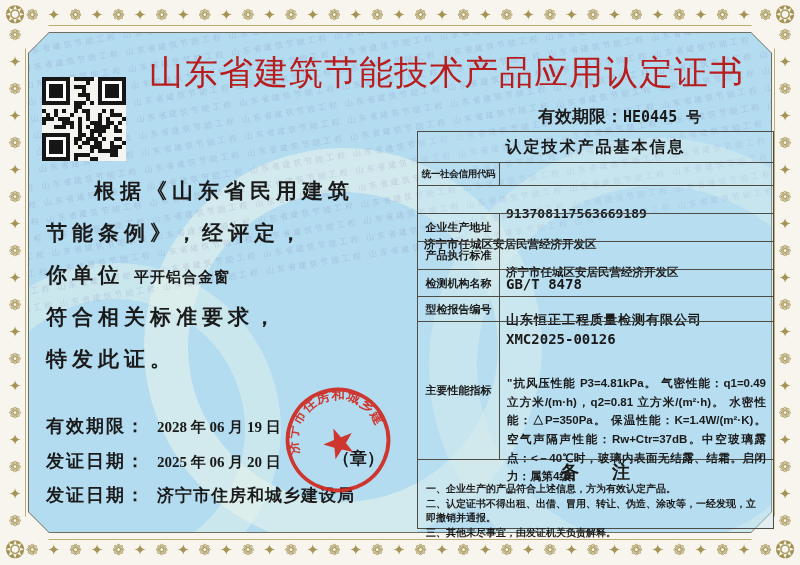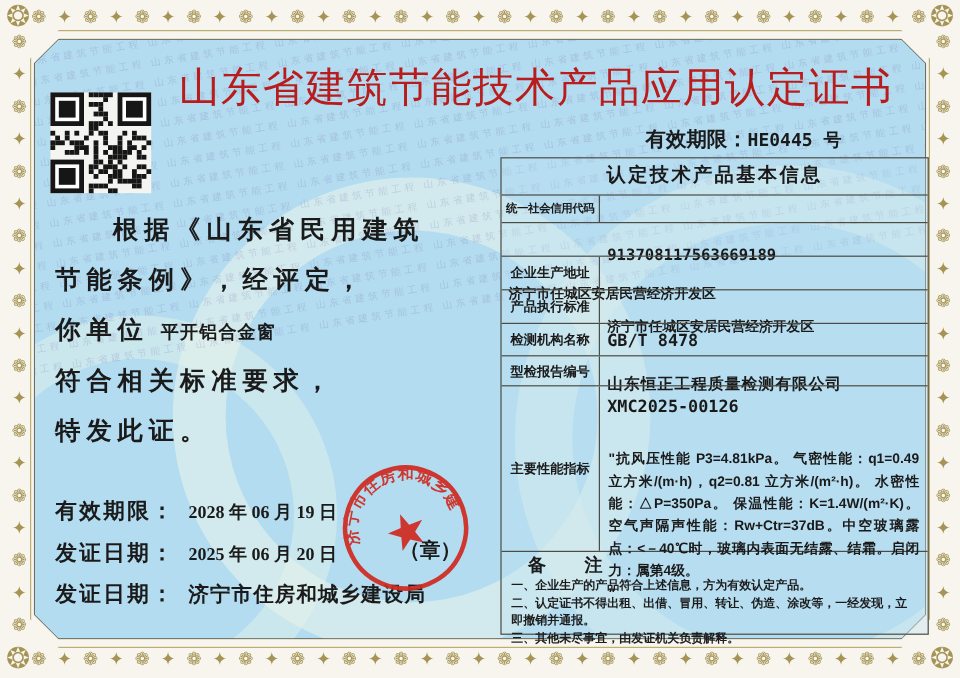--- a/index.html
+++ b/index.html
@@ -115,21 +115,21 @@
   .rr2 .tvalue,.rr3 .tvalue{font-size:11.5px;align-items:flex-start;padding-top:3px;}
   .rr4{height:28px;} .rr6{height:25px;}
   .rr4 .tvalue,.rr6 .tvalue{font-family:"DejaVu Sans Mono",monospace;font-size:14px;font-weight:bold;align-items:flex-end;padding-bottom:2px;}
   .rr5{height:27px;} .rr5 .tvalue{font-size:13px;letter-spacing:1px;}
   .rr7{height:138px;}
   .rr7 .tvalue{
     font-size:11.5px;line-height:1.62;align-items:flex-start;
     padding:4px 7px;text-align:justify;white-space:pre-line;font-weight:bold;
   }
   .remarks{height:68px;border-bottom:none;display:block;padding:2px 8px 0 8px;box-sizing:border-box;}
-  .remarks-h{text-align:left;font-size:15px;font-weight:bold;letter-spacing:14px;line-height:20px;text-indent:14px;}
+  .remarks-h{text-align:center;font-size:18px;font-weight:bold;letter-spacing:14px;line-height:20px;text-indent:14px;}
   .remark-line{font-size:10px;font-weight:bold;line-height:14.5px;color:#1c1c1c;}
 </style>
 </head>
 <body>
 
 <div class="abs orn orn-h orn-top">❁✦❁✦❁✦❁✦❁✦❁✦❁✦❁✦❁✦❁✦❁✦❁✦❁✦❁✦❁✦❁✦❁✦❁✦❁✦❁✦❁✦❁✦❁✦❁✦❁✦❁✦❁✦❁✦❁✦❁✦</div>
 <div class="abs orn orn-h orn-bottom">❁✦❁✦❁✦❁✦❁✦❁✦❁✦❁✦❁✦❁✦❁✦❁✦❁✦❁✦❁✦❁✦❁✦❁✦❁✦❁✦❁✦❁✦❁✦❁✦❁✦❁✦❁✦❁✦❁✦❁✦</div>
 <div class="abs orn orn-v orn-left">❁✦❁✦❁✦❁✦❁✦❁✦❁✦❁✦❁✦❁✦❁✦❁✦❁✦❁✦❁✦❁✦❁✦❁✦❁✦❁✦❁✦❁✦❁✦❁✦❁✦❁✦❁✦❁✦❁✦❁✦</div>
 <div class="abs orn orn-v orn-right">❁✦❁✦❁✦❁✦❁✦❁✦❁✦❁✦❁✦❁✦❁✦❁✦❁✦❁✦❁✦❁✦❁✦❁✦❁✦❁✦❁✦❁✦❁✦❁✦❁✦❁✦❁✦❁✦❁✦❁✦</div>
 <div class="abs corner c-tl">❂</div>

